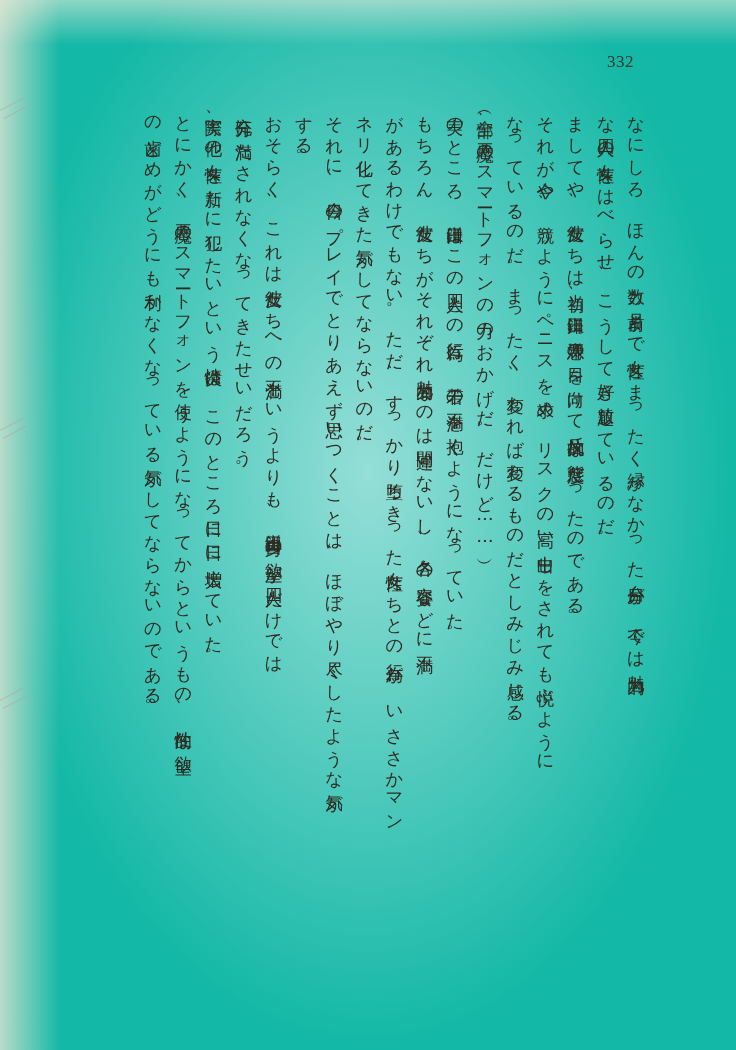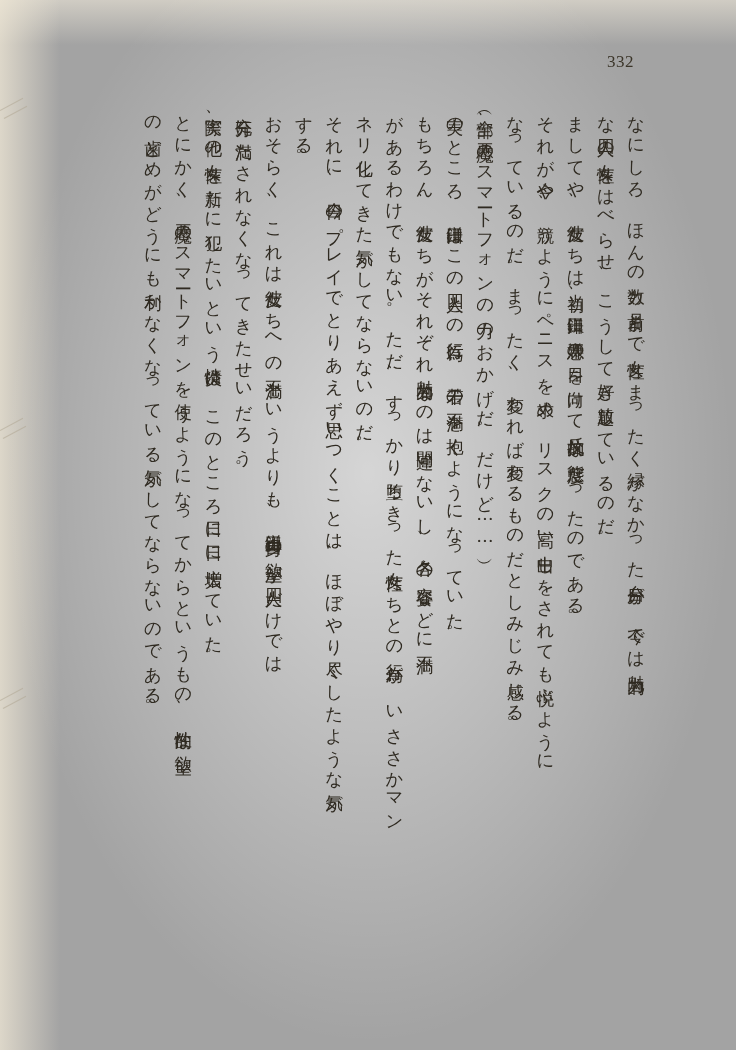--- a/index.html
+++ b/index.html
@@ -4,21 +4,21 @@
 <style>
   html, body {
     margin: 0;
     padding: 0;
     background: #ffffff;
   }
   #page {
     position: relative;
     width: 736px;
     height: 1050px;
-    background: #a3a3a3;
+    background: #14b8a6;
     overflow: hidden;
     font-family: "Liberation Serif", "DejaVu Serif", serif;
   }
   
   #page:before {
     content: "";
     position: absolute;
     inset: 0;
     background:
       radial-gradient(ellipse at 50% 45%, rgba(255,255,255,0.55) 0%, rgba(253,247,233,0) 70%),

